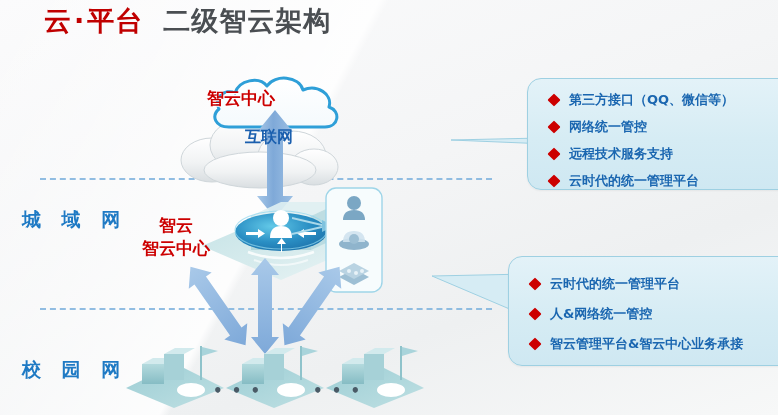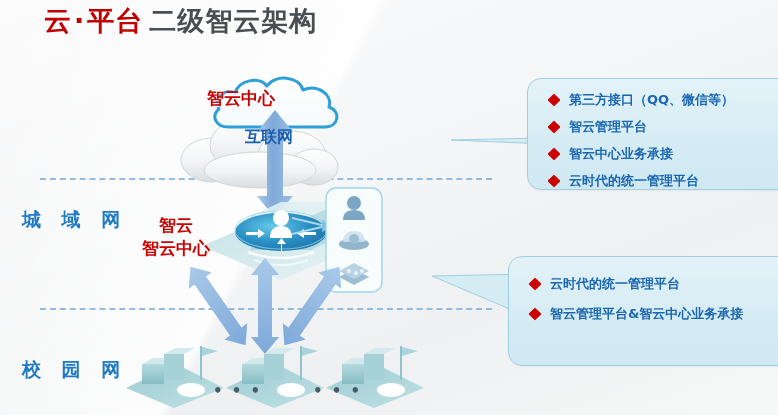--- a/index.html
+++ b/index.html
@@ -15,21 +15,21 @@
       linear-gradient(160deg,#fbfbfc 0%,#f4f5f6 45%,#eef0f1 70%,#f7f8f8 100%);
   }
   
   #title{
     position:absolute;left:44px;top:4px;
     font-size:27px;font-weight:bold;letter-spacing:1px;
     white-space:nowrap;line-height:34px;
   }
   #title .red{color:#c00000;}
   #title .dot{color:#c00000;padding:0 2px;}
-  #title .gray{color:#4a4e52;margin-left:6px;}
+  #title .gray{color:#4a4e52;margin-left:20px;}
 
   
   .zone-label{
     position:absolute;color:#1f7ac4;font-weight:bold;font-size:19px;
     letter-spacing:7px;white-space:nowrap;
   }
   #zone-metro{left:22px;top:207px;}
   #zone-campus{left:22px;top:357px;}
 
   
@@ -300,43 +300,47 @@
       <path d="M0,62 L90,60 L86,6 L130,6 L130,66 L96,66 Z" fill="#d6ecf4" stroke="#9ed0e2" stroke-width="1"></path>
     </svg>
     <div class="body"></div>
     <ul>
       <li>
           <span class="bullet"></span>
           <span>第三方接口（QQ、微信等）</span>
         </li>
       <li>
           <span class="bullet"></span>
-          <span>智云管理平台</span>
-        </li>
-      <li>
-          <span class="bullet"></span>
-          <span>智云中心业务承接</span>
+          <span>网络统一管控</span>
+        </li>
+      <li>
+          <span class="bullet"></span>
+          <span>远程技术服务支持</span>
         </li>
       <li>
           <span class="bullet"></span>
           <span>云时代的统一管理平台</span>
         </li>
     </ul>
   </div>
 
   <div class="callout" id="callout-2">
     <svg class="tail" width="346" height="108" viewBox="0 0 346 108">
       <path d="M0,20 L96,18 L96,0 L130,0 L130,72 L94,60 Z" fill="#d6ecf4" stroke="#9ed0e2" stroke-width="1"></path>
     </svg>
     <div class="body"></div>
     <ul>
       <li>
           <span class="bullet"></span>
           <span>云时代的统一管理平台</span>
         </li>
       <li>
           <span class="bullet"></span>
+          <span>人&amp;网络统一管控</span>
+        </li>
+      <li>
+          <span class="bullet"></span>
           <span>智云管理平台&amp;智云中心业务承接</span>
         </li>
     </ul>
   </div>
 
 </div>
 
 </body></html>

